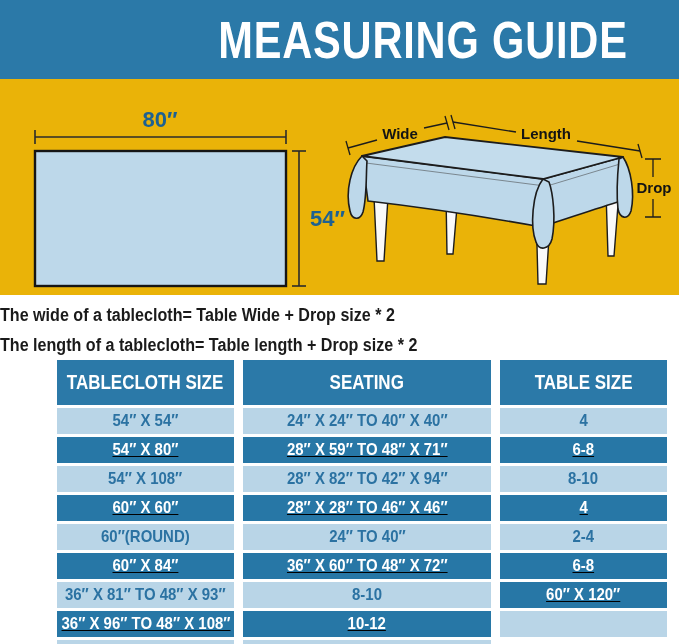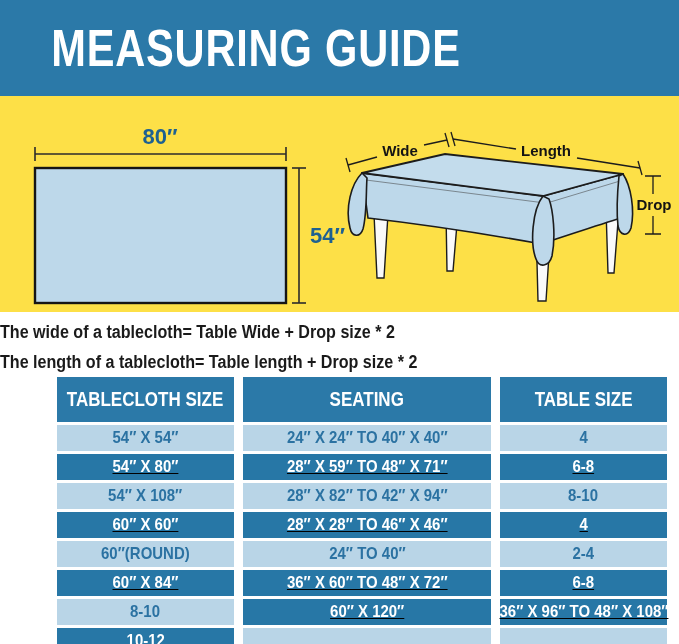--- a/index.html
+++ b/index.html
@@ -1,25 +1,25 @@
 <!DOCTYPE html>
 <html style="--banner-bg: #2b79a8; --row-dark: #2777a6; --row-light: #b9d5e7; --row-light-text: #2b72a2; --dim-text: #1e6191;"><head>
 <meta charset="utf-8">
 <style>
   html,body{margin:0;padding:0;background:#fff;}
   .page{position:relative;width:679px;height:644px;background:#fff;overflow:hidden;
         font-family:"Liberation Sans",sans-serif;}
 
   
-  .banner{height:96px;background:var(--banner-bg,#2b79a8);display:flex;align-items:center;justify-content:flex-start;}
+  .banner{height:79px;background:var(--banner-bg,#2b79a8);display:flex;align-items:center;justify-content:flex-end;}
   .banner .title{color:#fff;font-weight:700;font-size:52px;letter-spacing:1px;
                  transform:scaleX(.8);transform-origin:center;white-space:nowrap;}
 
   
-  .diagram{position:relative;height:216px;background:#fde047;}
+  .diagram{position:relative;height:216px;background:#eab308;}
   .diagram svg{position:absolute;left:0;top:0;}
   .dim-num{font-size:22px;font-weight:700;fill:var(--dim-text,#1e6191);}
   .dim-lab{font-size:15px;font-weight:700;fill:#141414;}
 
   
   .formulas{height:65px;box-sizing:border-box;padding-top:5px;}
   .formula{font-size:17.5px;font-weight:700;color:#1a1a1a;line-height:30px;
            transform:scaleX(.92);transform-origin:left center;white-space:nowrap;}
 
   
@@ -179,20 +179,23 @@
         <span>60″ X 84″</span>
       </div>
     <div class="cell dark">
         <span>36″ X 60″ TO 48″ X 72″</span>
       </div>
     <div class="cell dark">
         <span>6-8</span>
       </div>
 
     <div class="cell light">
+        <span>36″ X 81″ TO 48″ X 93″</span>
+      </div>
+    <div class="cell light">
         <span>8-10</span>
       </div>
 
     <div class="cell dark">
         <span>60″ X 120″</span>
       </div>
     <div class="cell dark">
         <span>36″ X 96″ TO 48″ X 108″</span>
       </div>
     <div class="cell dark">

